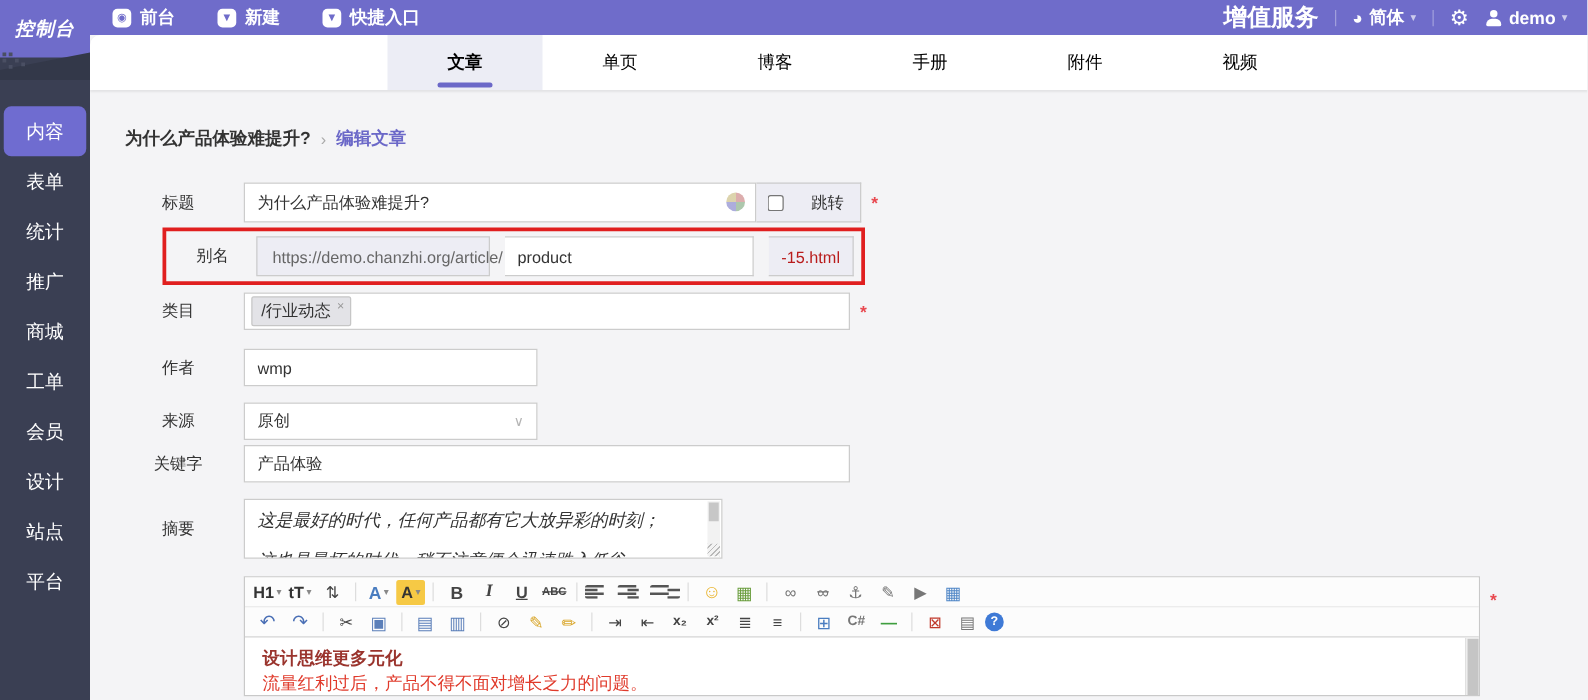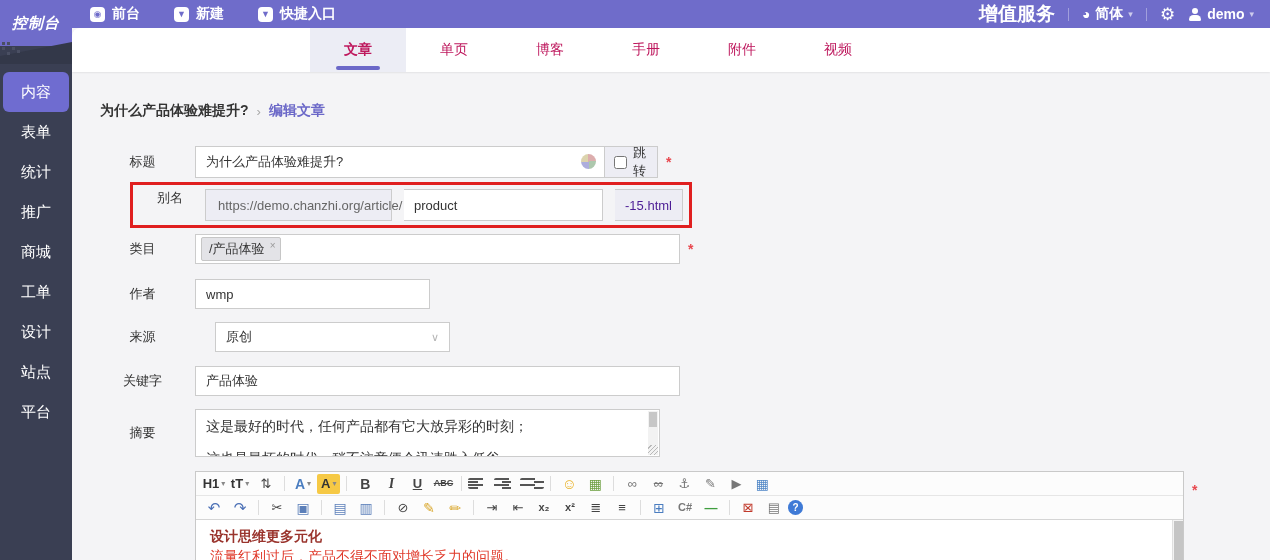--- a/index.html
+++ b/index.html
@@ -23,28 +23,28 @@
   .tb-caret { font-size:9px; color:rgba(255,255,255,.65); }
   .gear { font-size:17px; line-height:1; cursor:pointer; }
   .person { width:14px; height:13px; position:relative; }
   .person::before { content:""; position:absolute; top:0; left:4px; width:6px; height:6px; border-radius:50%; background:#fff; }
   .person::after { content:""; position:absolute; bottom:0; left:1px; width:12px; height:6px; border-radius:6px 6px 2px 2px; background:#fff; }
   
   .logo { position:absolute; top:0; left:0; width:72px; height:46px; background:var(--topbar,#6f6cca); z-index:6;
           color:#fff; font-weight:bold; font-style:italic; font-size:15px; letter-spacing:1px;
           display:flex; align-items:center; justify-content:center; cursor:pointer; }
   .side-deco { position:absolute; top:40px; left:0; z-index:6; display:block; }
-  .sidebar { position:absolute; top:4px; left:0; bottom:0; width:72px; background:var(--sidebar,#3a3f53); z-index:4; padding-top:68px;text-align:right; }
+  .sidebar { position:absolute; top:17px; left:0; bottom:0; width:72px; background:var(--sidebar,#3a3f53); z-index:4; padding-top:68px;text-align:right; }
   .side-item { height:40px; display:flex; align-items:center; justify-content:center; color:#fff; font-size:15px; cursor:pointer; }
   .side-item.active { background:var(--accent2,#6f6cd0); border-radius:6px; margin:0 3px; }
   
   .tabstrip { position:absolute; left:72px; top:28px; right:0; height:44px; background:#fff;
               border-top-left-radius:8px; box-shadow:0 1px 2px rgba(0,0,0,.07);
               display:flex; padding-left:238px; z-index:3; }
-  .tab { width:96px; display:flex; align-items:center; justify-content:center; font-size:14px; color:#be185d; position:relative; cursor:pointer; }
+  .tab { width:124px; display:flex; align-items:center; justify-content:center; font-size:14px; color:#000000; position:relative; cursor:pointer; }
   .tab.active { background:var(--tab-active-bg,#ecedf5); font-weight:bold; }
   .tab.active::after { content:""; position:absolute; bottom:2px; left:50%; transform:translateX(-50%);
                        width:44px; height:4px; border-radius:2px; background:var(--accent,#6b68c8); }
   
   .main { position:absolute; left:72px; top:72px; right:0; bottom:0; padding:30px 0 0 28px; }
   .breadcrumb { font-size:14px; margin-bottom:26px; display:flex; align-items:center; gap:8px; }
   .bc-title { font-weight:bold; color:#333; }
   .bc-sep { color:#aaa; font-size:13px; }
   .bc-link { color:var(--accent,#6b68c8); font-weight:bold; cursor:pointer; }
   .frow { display:flex; align-items:center; }
@@ -52,48 +52,48 @@
   .inp { border:1px solid #ccc; background:#fff; font-size:13px; color:#333; padding:0 10px; outline:none;
          font-family:"Liberation Sans","DejaVu Sans",sans-serif; }
   .req { color:var(--required,#e8484f); font-weight:bold; margin-left:8px; font-size:14px; }
   
   .row-title { margin-bottom:4px; }
   .title-wrap { position:relative; width:410px; }
   .title-input { width:410px; height:32px; padding-right:34px; }
   .palette { position:absolute; right:9px; top:8px; width:15px; height:15px; border-radius:50%; cursor:pointer; opacity:.55;
              background:conic-gradient(#c06a6a 0 25%, #6a9a6a 25% 50%, #6a6ac0 50% 75%, #c0b06a 75% 100%); }
   .addon { background:#ededf4; border:1px solid #ccc; color:#555; display:flex; align-items:center; }
-  .jump-addon { height:32px; width:53px; border-left:0; gap:6px; padding:0 9px; font-size:13px; color:#333; }
+  .jump-addon { height:32px; width:84px; border-left:0; gap:22px; padding:0 9px; font-size:13px; color:#333; }
   .jump-addon input { margin:0; width:13px; height:13px; cursor:pointer; }
   
-  .alias-box { display:flex; border:3px solid var(--danger,#e01f1f);
+  .alias-box { display:flex; align-items:center; border:3px solid var(--danger,#e01f1f);
                margin:0 0 6px 30px; width:562px; height:46px; padding:4px 6px 4px 0;gap:12px; }
   .alias-label { width:50px; flex:none; text-align:right; margin-right:10px; }
   .alias-prefix { width:187px; height:32px; padding:0 12px; font-size:13px; color:#666; }
   .alias-input { width:228px; height:32px; border-left:0; }
-  .alias-suffix { width:70px; height:32px; padding:0 10px; border-left:0; justify-content:flex-end; color:#4c1d95; }
+  .alias-suffix { width:70px; height:32px; padding:0 10px; border-left:0; justify-content:flex-end; color:#b91c1c; }
   
   .row-cat { margin-bottom:15px; }
   .cat-box { width:485px; height:30px; border:1px solid #ccc; background:#fff; display:flex; align-items:center; padding:0 5px; cursor:text; }
   .chip { background:#e3e3e7; border:1px solid #c6c6c6; border-radius:2px; font-size:13px; color:#333;
           display:flex; align-items:flex-start; gap:5px; padding:2px 5px 2px 7px; cursor:default; }
   .chip-x { color:#999; font-size:10px; line-height:1.2; cursor:pointer; }
   
   .row-author { margin-bottom:13px; }
   .author-input { width:235px; height:30px; }
-  .row-source { margin-bottom:14px;gap:20px; }
+  .row-source { margin-bottom:4px; }
   .sel { width:235px; height:30px; border:1px solid #ccc; background:#fff; display:flex; align-items:center;
          justify-content:space-between; padding:0 10px; cursor:pointer; }
   .sel-caret { color:#b5b5b5; font-size:11px; }
   .row-key { margin-bottom:13px; }
   .key-input { width:485px; height:30px; }
   
   .row-summary { margin-bottom:14px; }
-  .fake-ta { width:465px; height:48px; border:1px solid #ccc; background:#fff; position:relative; overflow:hidden;
-             padding:6px 24px 0 10px; font-size:14px; line-height:20px; color:#333; cursor:text; }
+  .fake-ta { width:383px; height:48px; border:1px solid #ccc; background:#fff; position:relative; overflow:hidden;
+             padding:6px 24px 0 10px; font-size:14px; line-height:20px; color:#333; cursor:text;font-style:italic; }
   .fake-ta p { margin:0; white-space:nowrap; }
   .fake-ta p + p { margin-top:12px; }
   .ta-scroll { position:absolute; top:1px; right:1px; bottom:1px; width:10px; background:#f2f2f2; }
   .ta-thumb { position:absolute; top:1px; left:1px; width:8px; height:15px; background:#c7c7c7; cursor:pointer; }
   .ta-resize { position:absolute; right:1px; bottom:1px; width:10px; height:10px; cursor:nwse-resize;
                background:repeating-linear-gradient(135deg, transparent 0 2px, #b9b9b9 2px 3px); }
   
   .editor { width:989px; border:1px solid #c9c9c9; background:#fff; }
   .tb-row { display:flex; align-items:center; height:24px; background:#fcfcfc; padding:0 5px; border-bottom:1px solid #e6e6e6; }
   .tb-row:nth-child(2) { border-bottom:1px solid #d5d5d5; }
@@ -180,20 +180,21 @@
 </div>
 
 <div class="sidebar">
   <nav id="sidebar-nav">
       <div class="side-item active">内容</div>
       <div class="side-item">表单</div>
       <div class="side-item">统计</div>
       <div class="side-item">推广</div>
       <div class="side-item">商城</div>
       <div class="side-item">工单</div>
+      <div class="side-item">会员</div>
       <div class="side-item">设计</div>
       <div class="side-item">站点</div>
       <div class="side-item">平台</div>
     </nav>
 </div>
 <div class="logo">控制台</div>
 <svg class="side-deco" width="72" height="24" xmlns="http://www.w3.org/2000/svg">
   <rect x="0" y="0" width="72" height="24" fill="none"></rect>
   <polygon points="0,16 72,2 72,24 0,24" fill="#333849"></polygon>
   <g fill="#4a4f63">
@@ -240,21 +241,21 @@
     <span class="alias-label">别名</span>
     <span class="addon alias-prefix">https://demo.chanzhi.org/article/</span>
     <input class="inp alias-input" value="product" style="">
     <span class="addon alias-suffix">-15.html</span>
   </div>
 
   <div class="frow row-cat">
     <span class="flabel">类目</span>
     <div class="cat-box">
       <span class="chip">
-        <span>/产品体验</span>
+        <span>/行业动态</span>
         <span class="chip-x">×</span>
       </span>
     </div>
     <span class="req">*</span>
   </div>
 
   <div class="frow row-author">
     <span class="flabel">作者</span>
     <input class="inp author-input" value="wmp" style="">
   </div>

